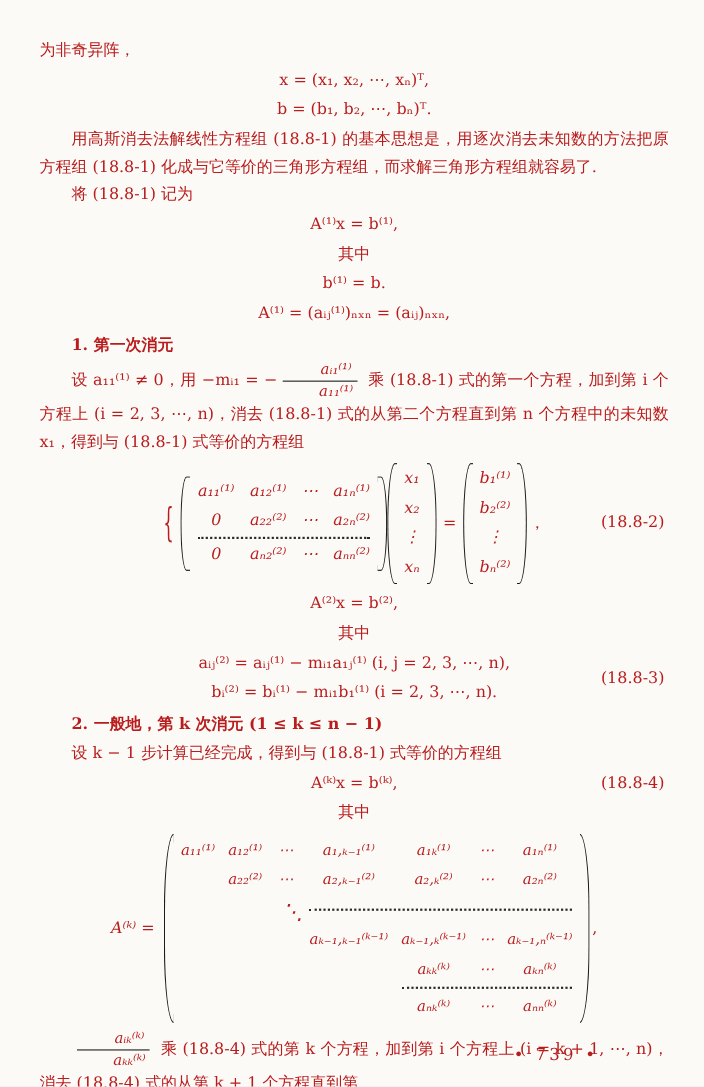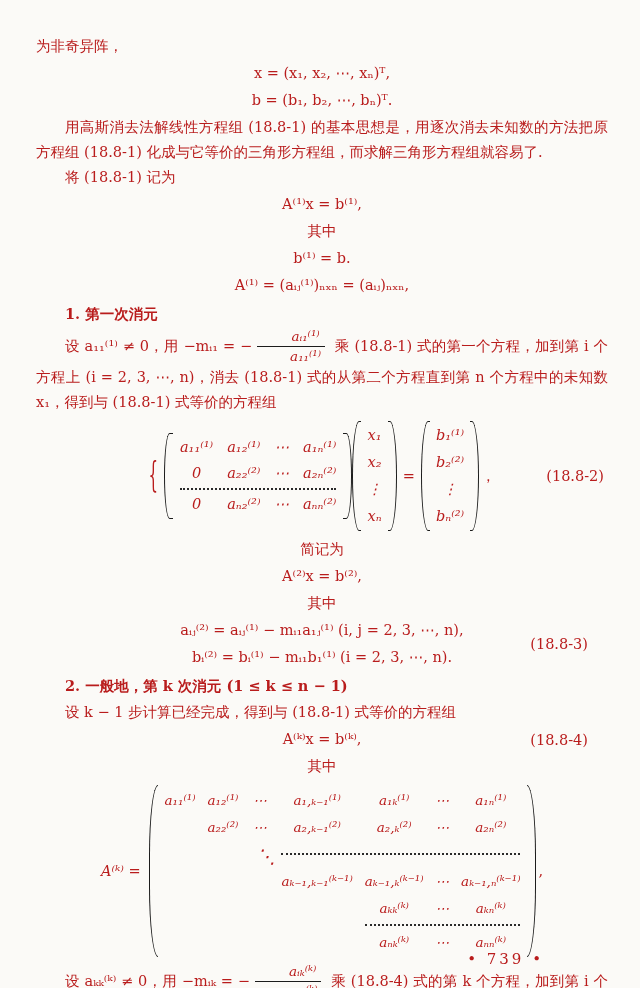--- a/index.html
+++ b/index.html
@@ -16,21 +16,21 @@
     padding:34px 32px 0 36px;
     overflow:hidden;
   }
   .para{margin:0;text-align:justify;}
   .indent{text-indent:2em;}
   .heading{font-weight:bold;margin:3px 0 2px 0;}
   .heading .lead{margin-left:2em;}
   .ceq{text-align:center;margin:2px 0;}
   .lefttext{margin:1px 0;text-align:center;}
   .m{font-style:italic;}
-  .eqrow{position:relative;margin:2px 16px;}
+  .eqrow{position:relative;margin:2px 0;}
   .eqnum{
     position:absolute;right:4px;top:50%;transform:translateY(-50%);
     font-style:normal;font-size:14.5px;white-space:nowrap;
   }
   
   .frac{
     display:inline-flex;flex-direction:column;align-items:center;
     vertical-align:middle;margin:0 4px;line-height:17px;font-size:13.5px;
   }
   .frac .num{padding:0 5px 1px 5px;border-bottom:1.4px solid #1c1c1c;}
@@ -142,21 +142,20 @@
         <span>b₂⁽²⁾</span>
         <span>⋮</span>
         <span>bₙ⁽²⁾</span>
       </span>
       <span class="rp"></span>
     </span>
     <span class="tailcomma">，</span>
     <span class="eqnum">(18.8-2)</span>
   </div>
 
-  <div class="lefttext">简记为</div>
   <div class="ceq">A⁽²⁾x = b⁽²⁾,</div>
   <div class="lefttext">其中</div>
 
   <div class="eqrow">
     <div class="ceq">aᵢⱼ⁽²⁾ = aᵢⱼ⁽¹⁾ − mᵢ₁a₁ⱼ⁽¹⁾  (i, j = 2, 3, ⋯, n),</div>
     <div class="ceq">bᵢ⁽²⁾ = bᵢ⁽¹⁾ − mᵢ₁b₁⁽¹⁾  (i = 2, 3, ⋯, n).</div>
     <span class="eqnum">(18.8-3)</span>
   </div>
 
   <div class="heading">
@@ -209,21 +208,21 @@
         <span style="grid-column:5;">aₙₖ⁽ᵏ⁾</span>
         <span style="grid-column:6;">⋯</span>
         <span style="grid-column:7;">aₙₙ⁽ᵏ⁾</span>
       </span>
       <span class="rp"></span>
     </span>
     <span class="tailcomma">,</span>
   </div>
 
   <p class="para indent">
-    <span>设 aₖₖ⁽ᵏ⁾ ≠ 0，用 −mᵢₖ = −</span><span class="frac">
+    <span class="frac">
         <span class="num m">aᵢₖ⁽ᵏ⁾</span>
         <span class="den m">aₖₖ⁽ᵏ⁾</span>
       </span><span> 乘 (18.8-4) 式的第 k 个方程，加到第 i 个方程上 (i = k + 1, ⋯, n)，消去 (18.8-4) 式的从第 k + 1 个方程直到第</span>
   </p>
 
   <div class="pagenum">• 739 •</div>
 
 </div>
 
 </body></html>

